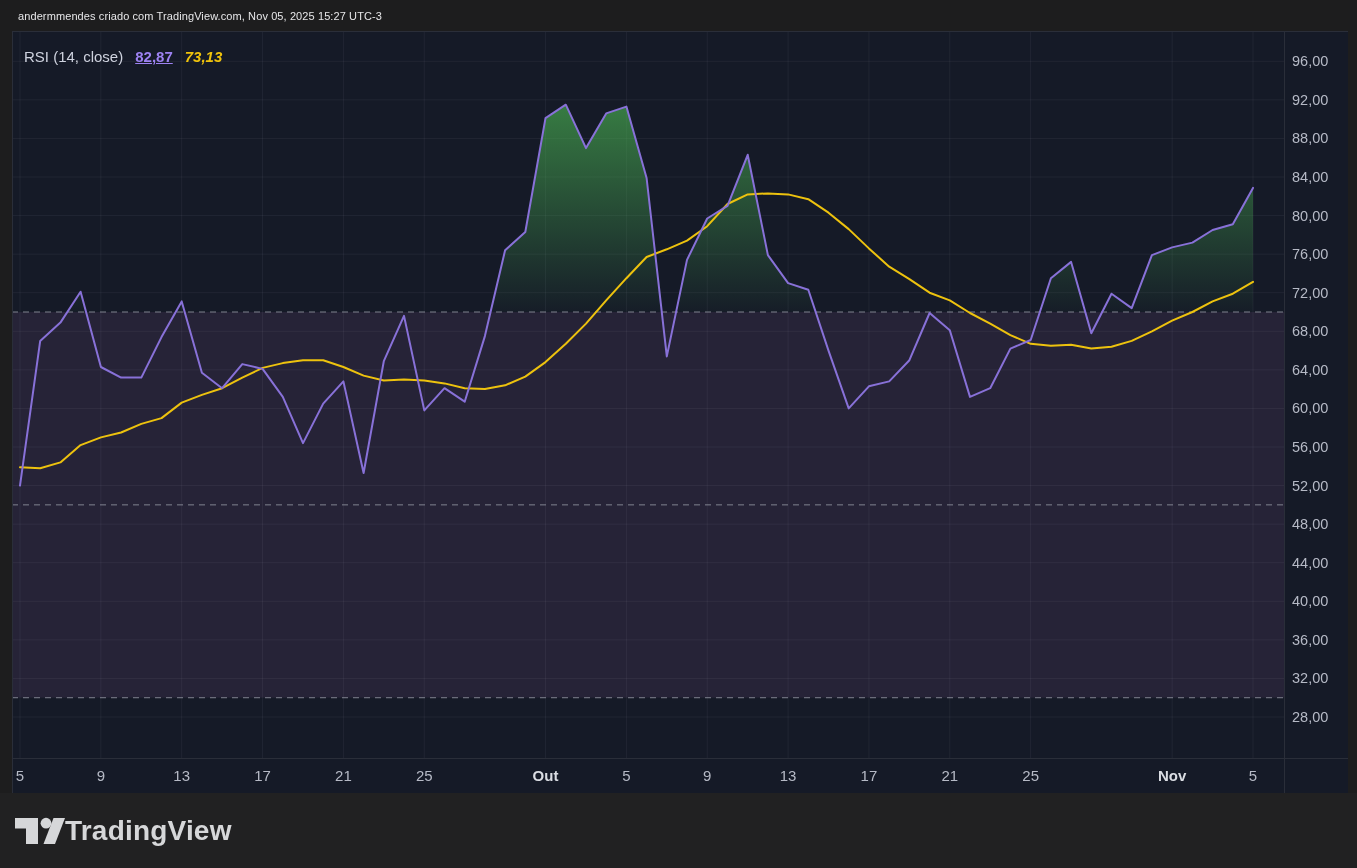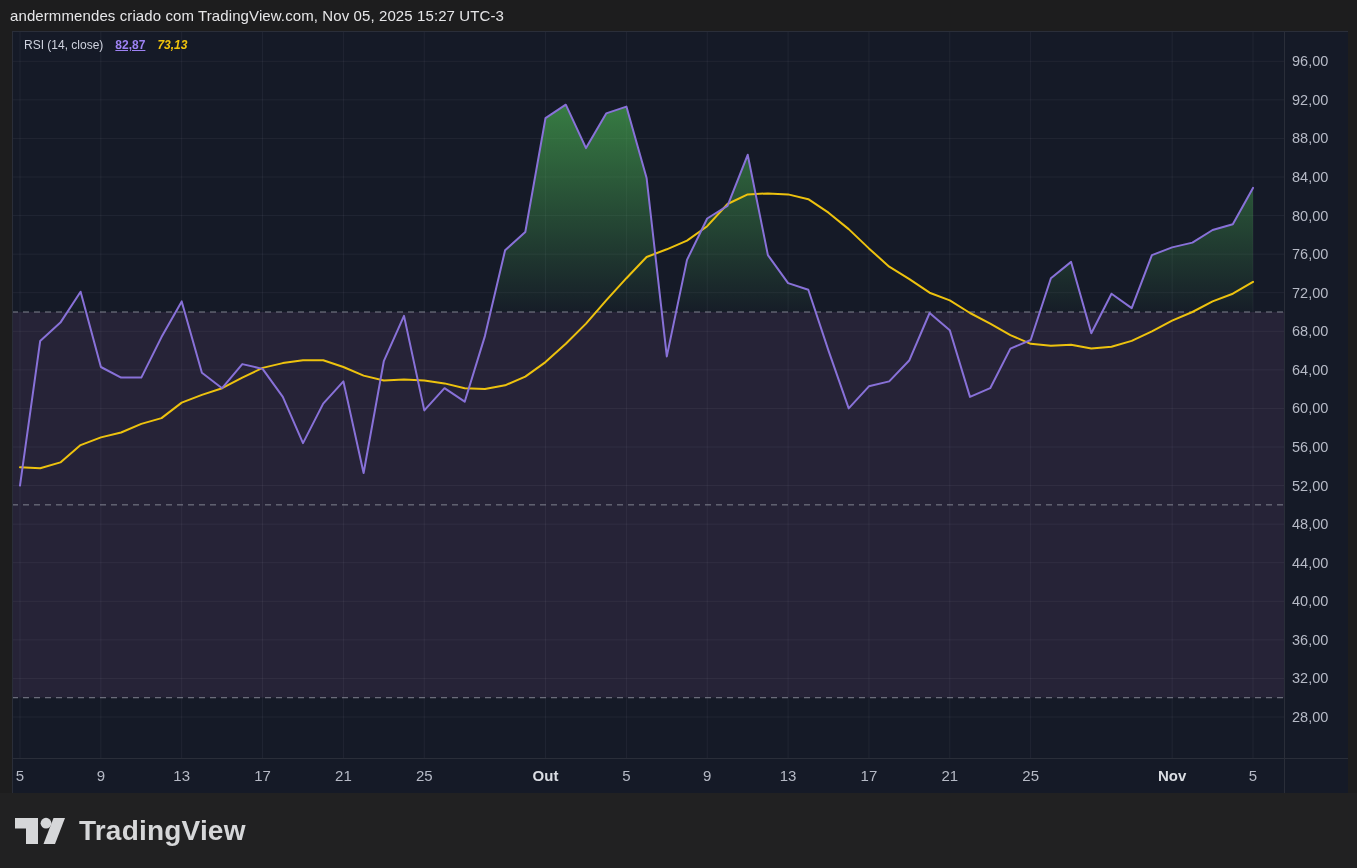--- a/index.html
+++ b/index.html
@@ -7,38 +7,38 @@
     width:1357px;height:868px;overflow:hidden;position:relative;
     background:#1d1d1e;
     font-family:"Liberation Sans", sans-serif;
     -webkit-font-smoothing:antialiased;
   }
   .topbar{
     position:absolute;left:0;top:0;width:1357px;height:31px;
     background:#1d1d1e;display:flex;align-items:center;
   }
   .topbar .title{
-    margin-left:10px;font-size:15px;color:#e6e6e8;letter-spacing:.1px;white-space:pre;
+    margin-left:18px;font-size:11px;color:#e6e6e8;letter-spacing:.1px;white-space:pre;
   }
   #chart-svg{position:absolute;left:0;top:0;}
   .legend{
-    position:absolute;left:24px;top:36px;display:flex;align-items:baseline;
-    font-size:12px;line-height:18px;z-index:3;white-space:pre;
+    position:absolute;left:24px;top:48px;display:flex;align-items:baseline;
+    font-size:15px;line-height:18px;z-index:3;white-space:pre;
   }
   .legend .ind{color:#ced2de;}
   .legend .val{font-weight:700;margin-left:12px;}
   .legend .val.rsi{color:#9d82f2;text-decoration:underline;}
   .legend .val.ma{color:#f0c30c;font-style:italic;}
   .footer{
     position:absolute;left:0;top:793px;width:1357px;height:75px;
     background:#212122;display:flex;align-items:center;
   }
   .brandmark{margin-left:15px;display:block;}
   .brandtext{
-    margin-left:14px;font-size:28px;font-weight:700;color:#d6d7d9;letter-spacing:.2px;
+    font-size:28px;font-weight:700;color:#d6d7d9;letter-spacing:.2px;
   }
 </style>
 </head>
 <body>
 
 <div class="topbar">
   <span class="title">andermmendes criado com TradingView.com, Nov 05, 2025 15:27 UTC-3</span>
 </div>
 
 <svg id="chart-svg" width="1357" height="868">

